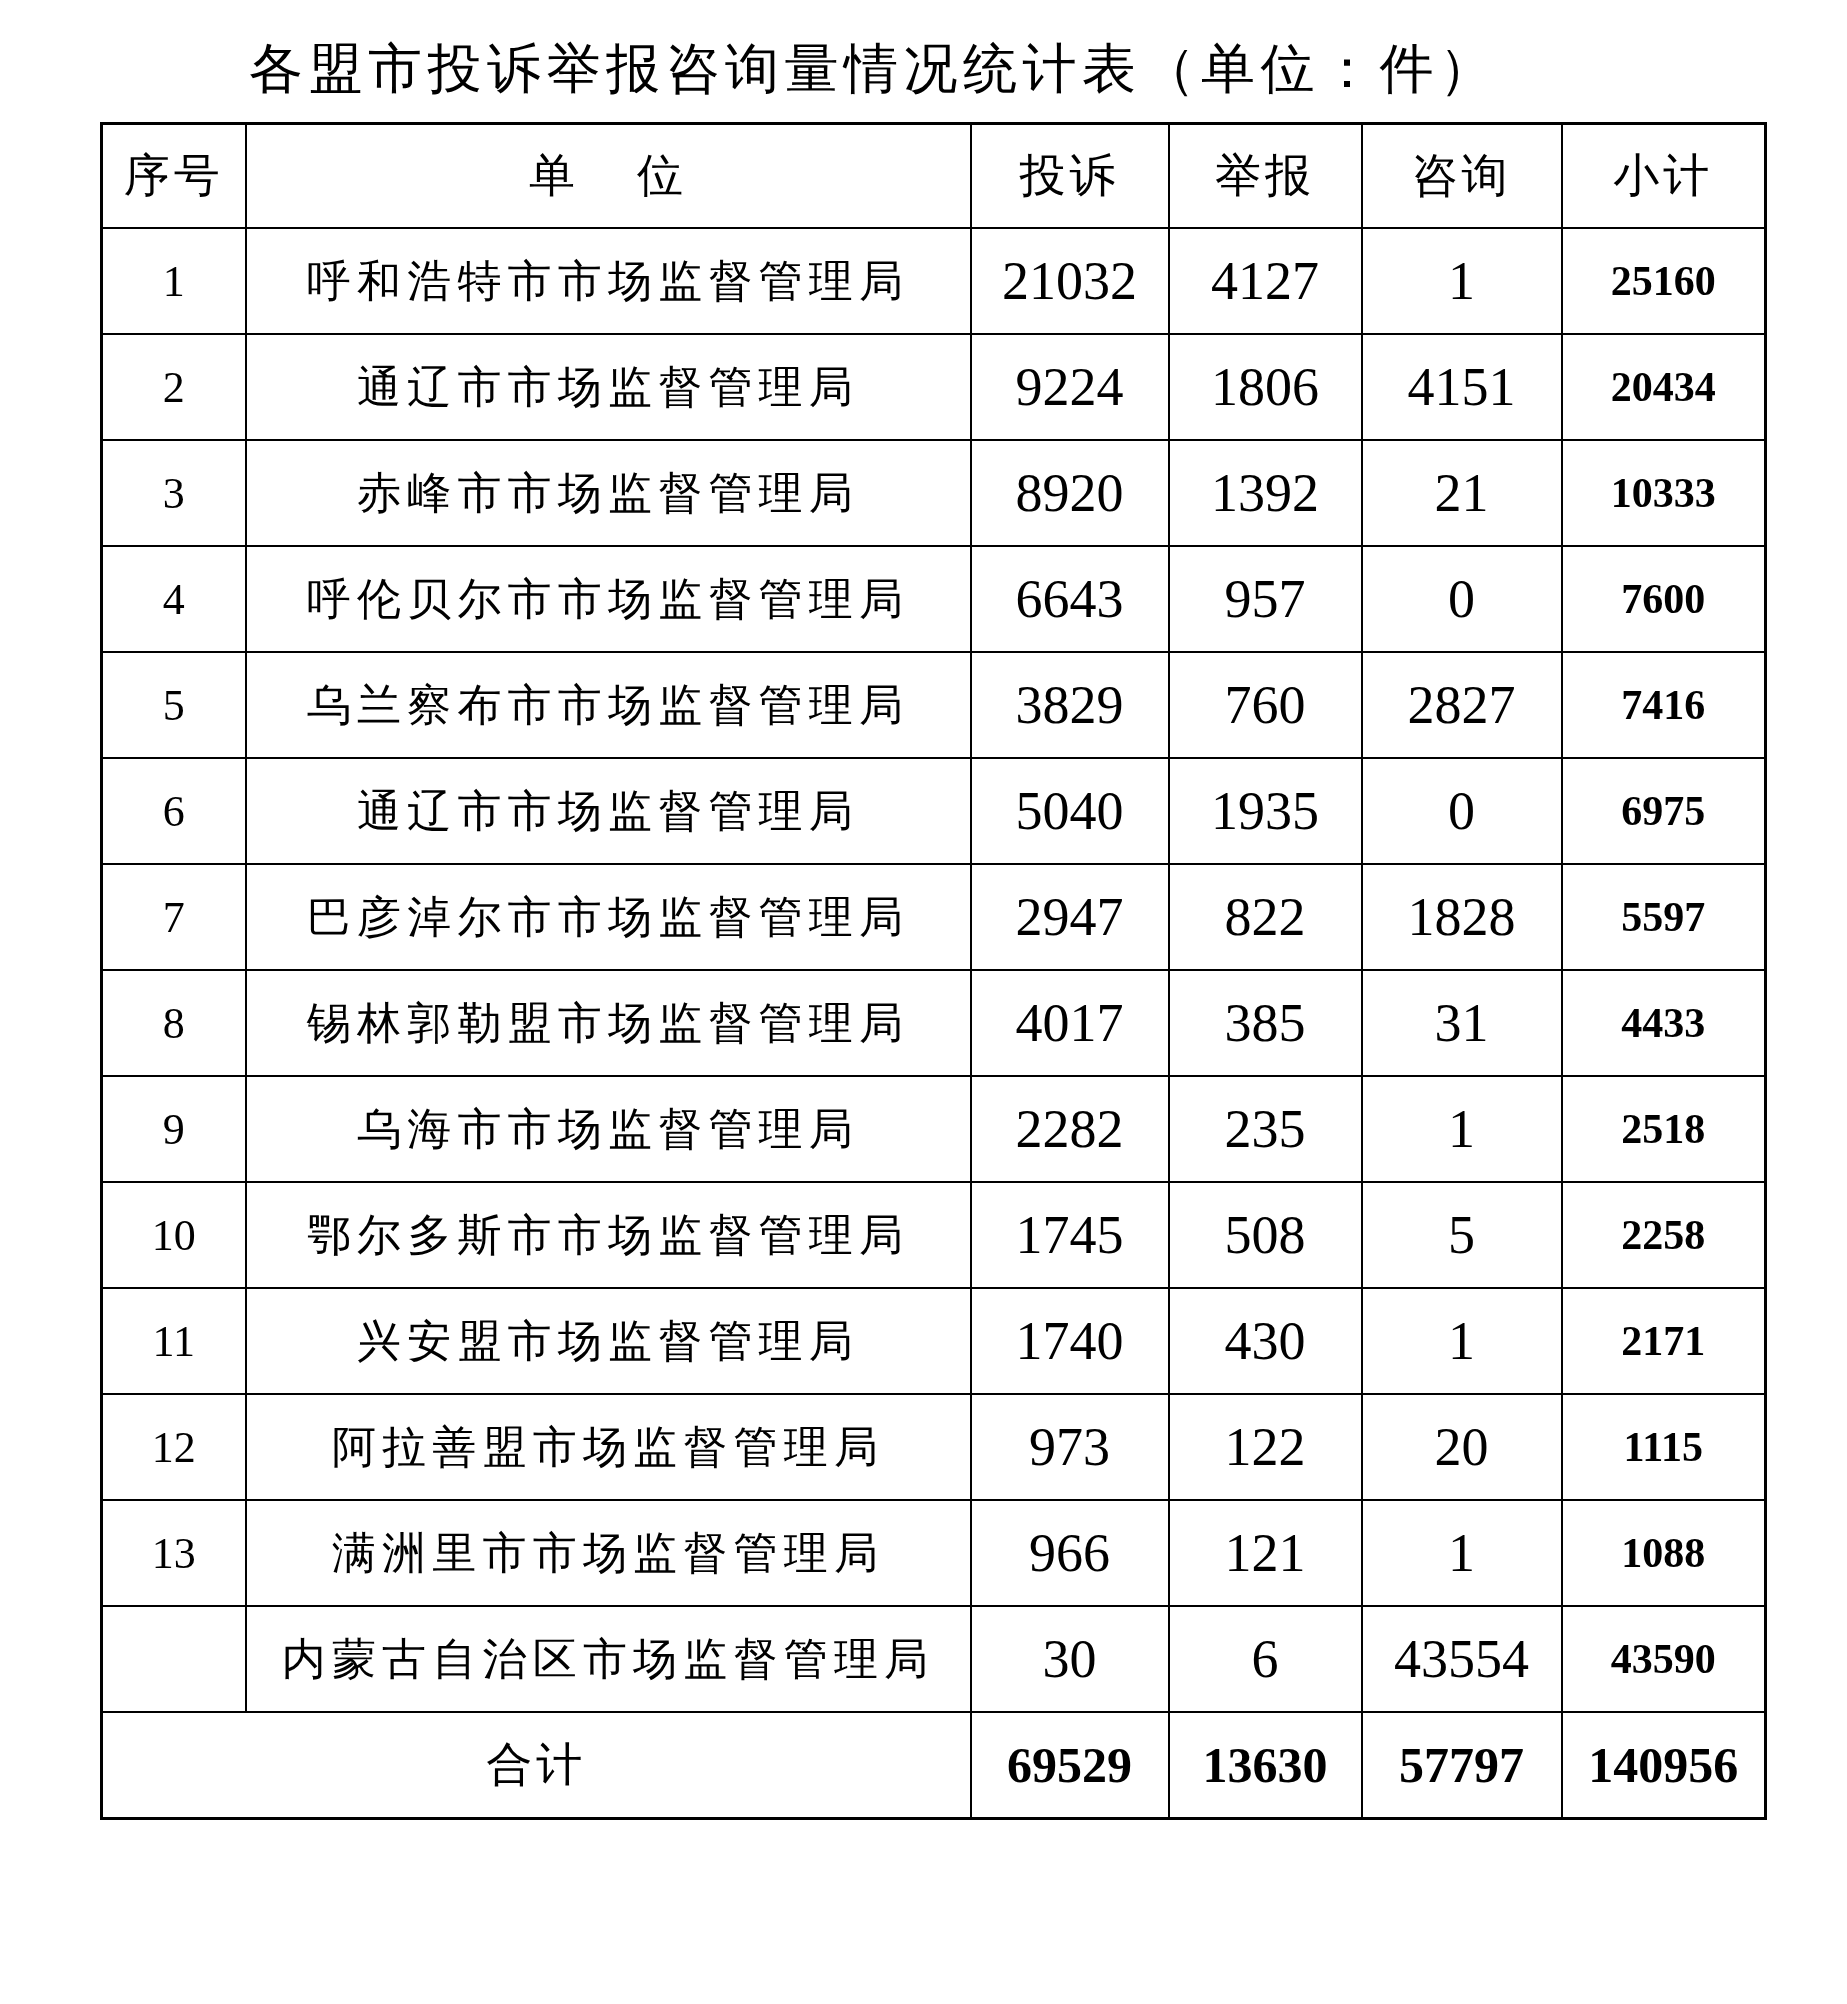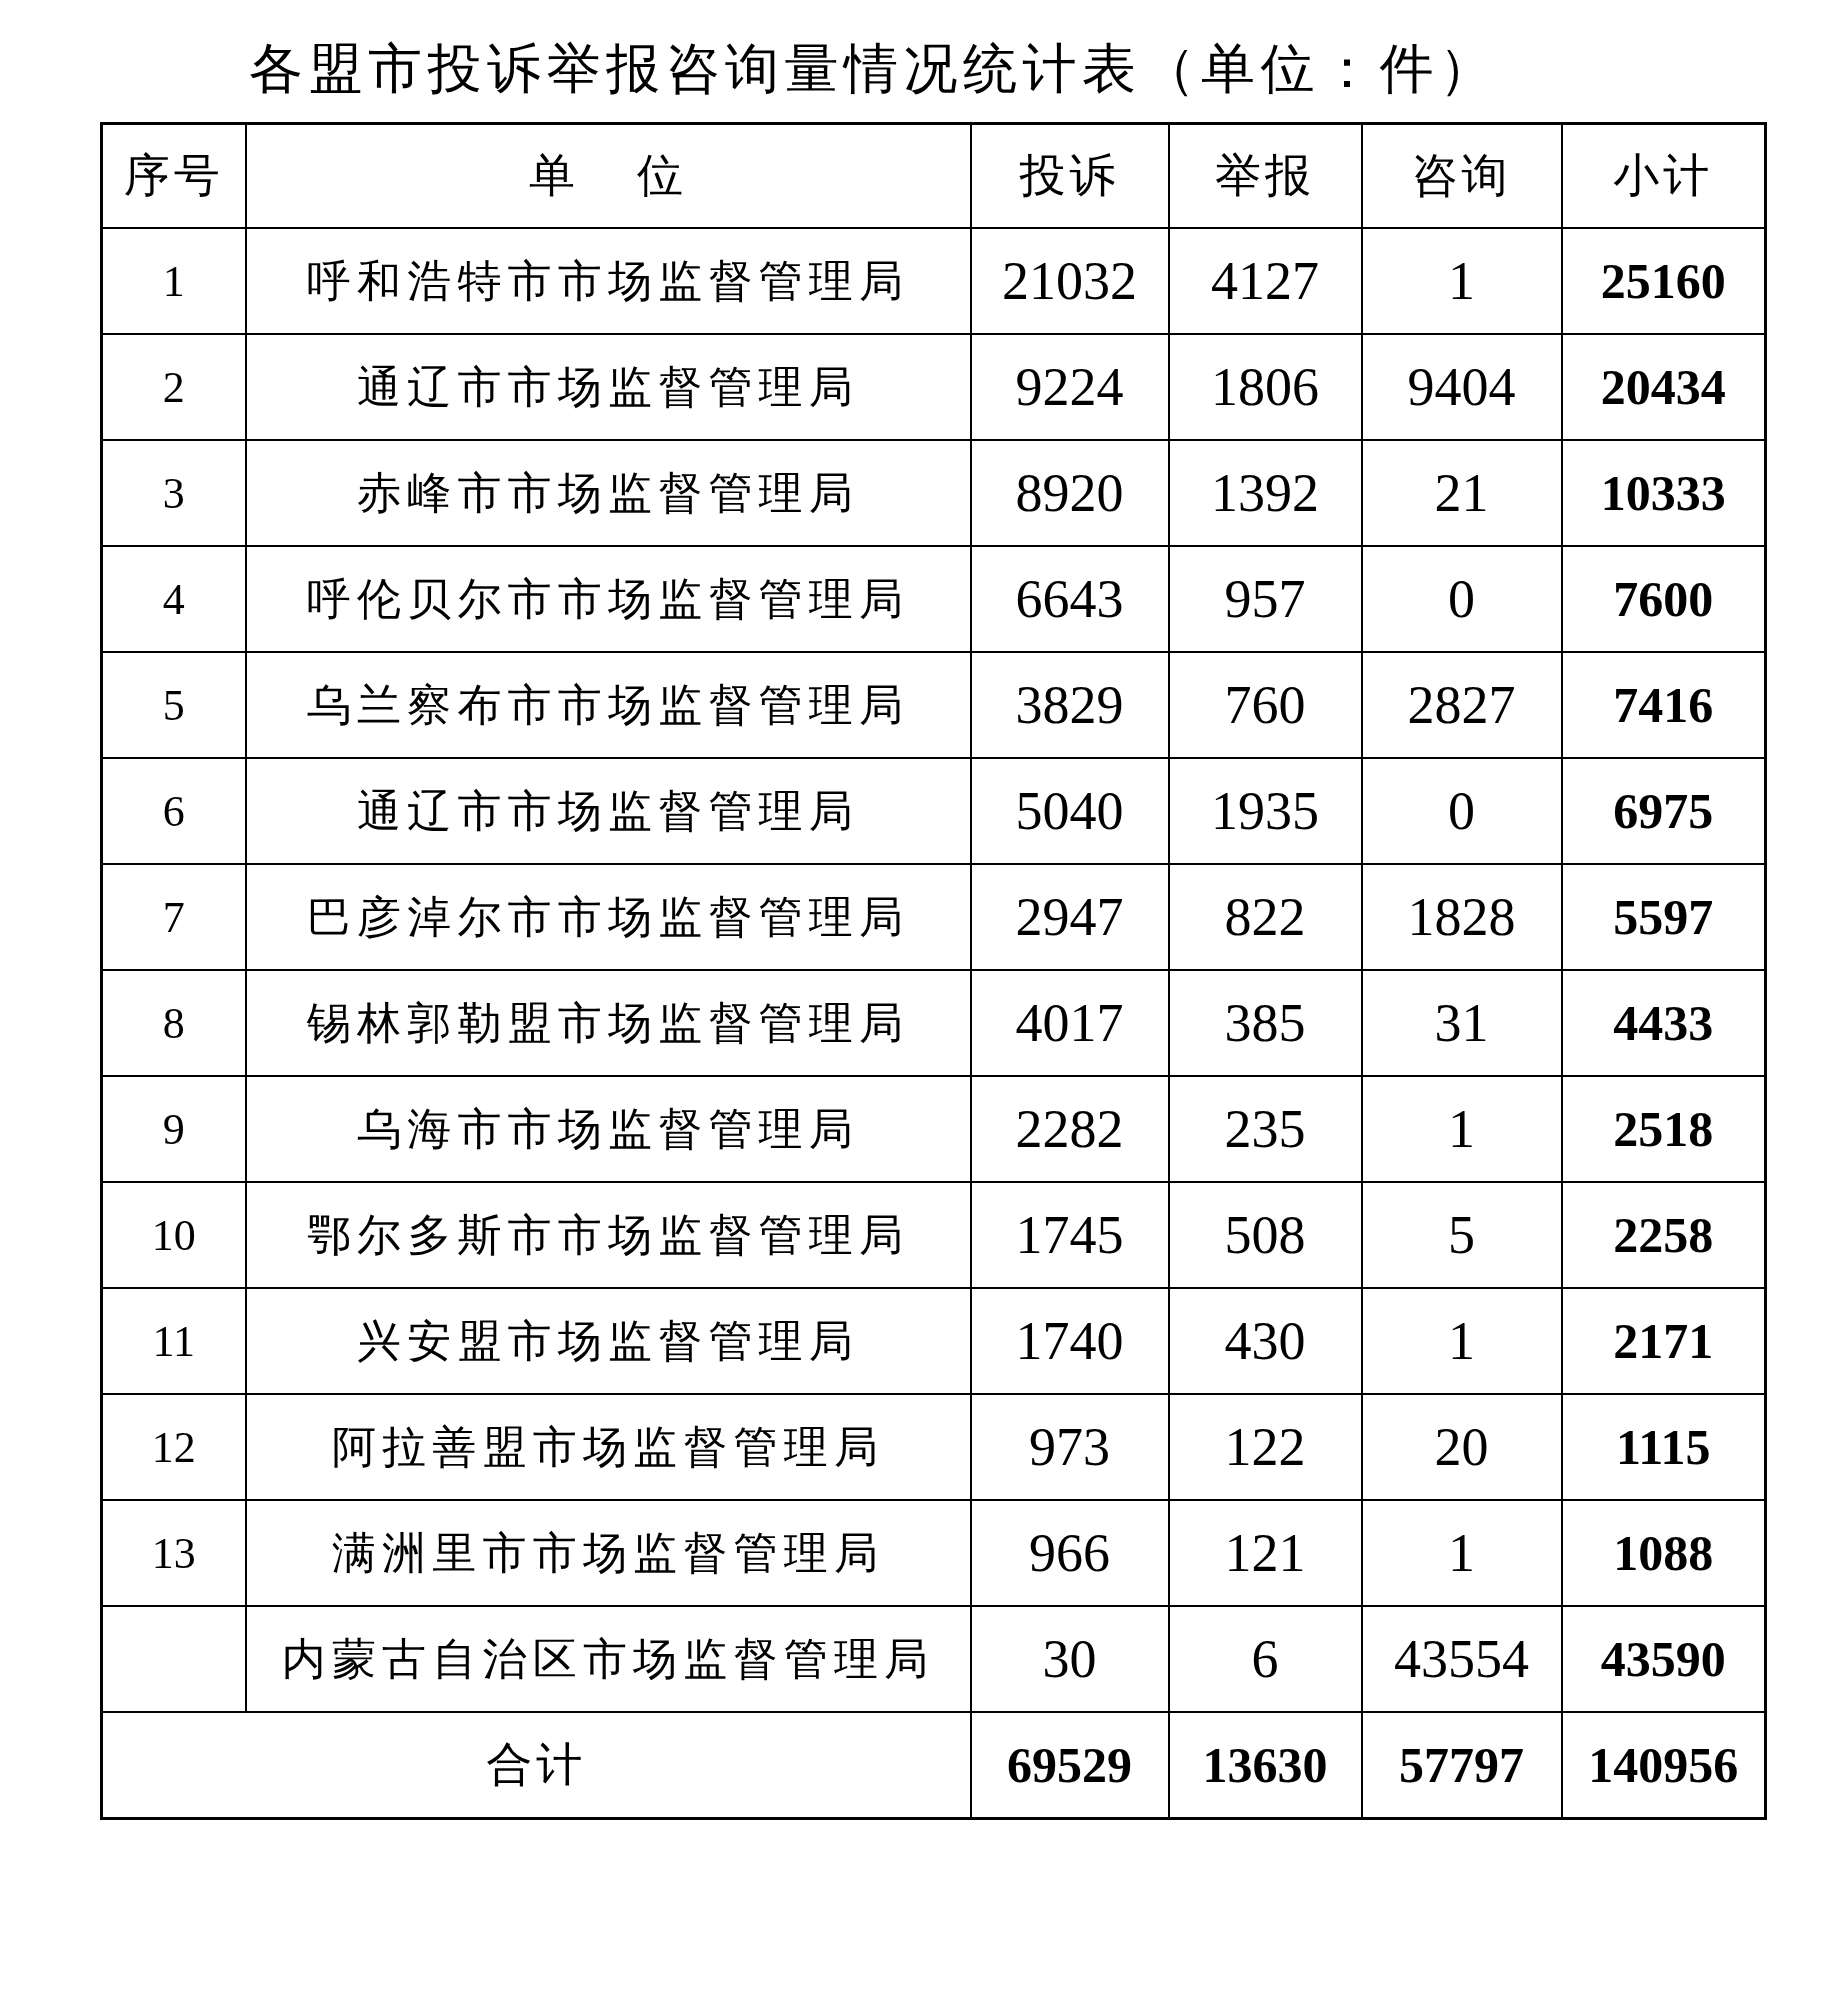--- a/index.html
+++ b/index.html
@@ -71,21 +71,21 @@
   .cell-unit {
     font-size: 44px;
     letter-spacing: 6.2px;
     font-family: "DejaVu Serif", "Liberation Serif", serif;
   }
   .cell-num {
     font-size: 54px;
     font-family: "Liberation Serif", "DejaVu Serif", serif;
   }
   .cell-subtotal {
-    font-size: 50px;
+    font-size: 42px;
     font-weight: bold;
     font-family: "Liberation Serif", "DejaVu Serif", serif;
   }
   .total-label {
     font-size: 46px;
     letter-spacing: 4.1px;
     font-family: "DejaVu Serif", "Liberation Serif", serif;
   }
   .total-num {
     font-size: 50px;
@@ -125,21 +125,21 @@
         <td class="cell-num">21032</td>
         <td class="cell-num">4127</td>
         <td class="cell-num">1</td>
         <td class="cell-subtotal">25160</td>
       </tr>
       <tr>
         <td class="cell-no">2</td>
         <td class="cell-unit">通辽市市场监督管理局</td>
         <td class="cell-num">9224</td>
         <td class="cell-num">1806</td>
-        <td class="cell-num">9404</td>
+        <td class="cell-num">4151</td>
         <td class="cell-subtotal">20434</td>
       </tr>
       <tr>
         <td class="cell-no">3</td>
         <td class="cell-unit">赤峰市市场监督管理局</td>
         <td class="cell-num">8920</td>
         <td class="cell-num">1392</td>
         <td class="cell-num">21</td>
         <td class="cell-subtotal">10333</td>
       </tr>

